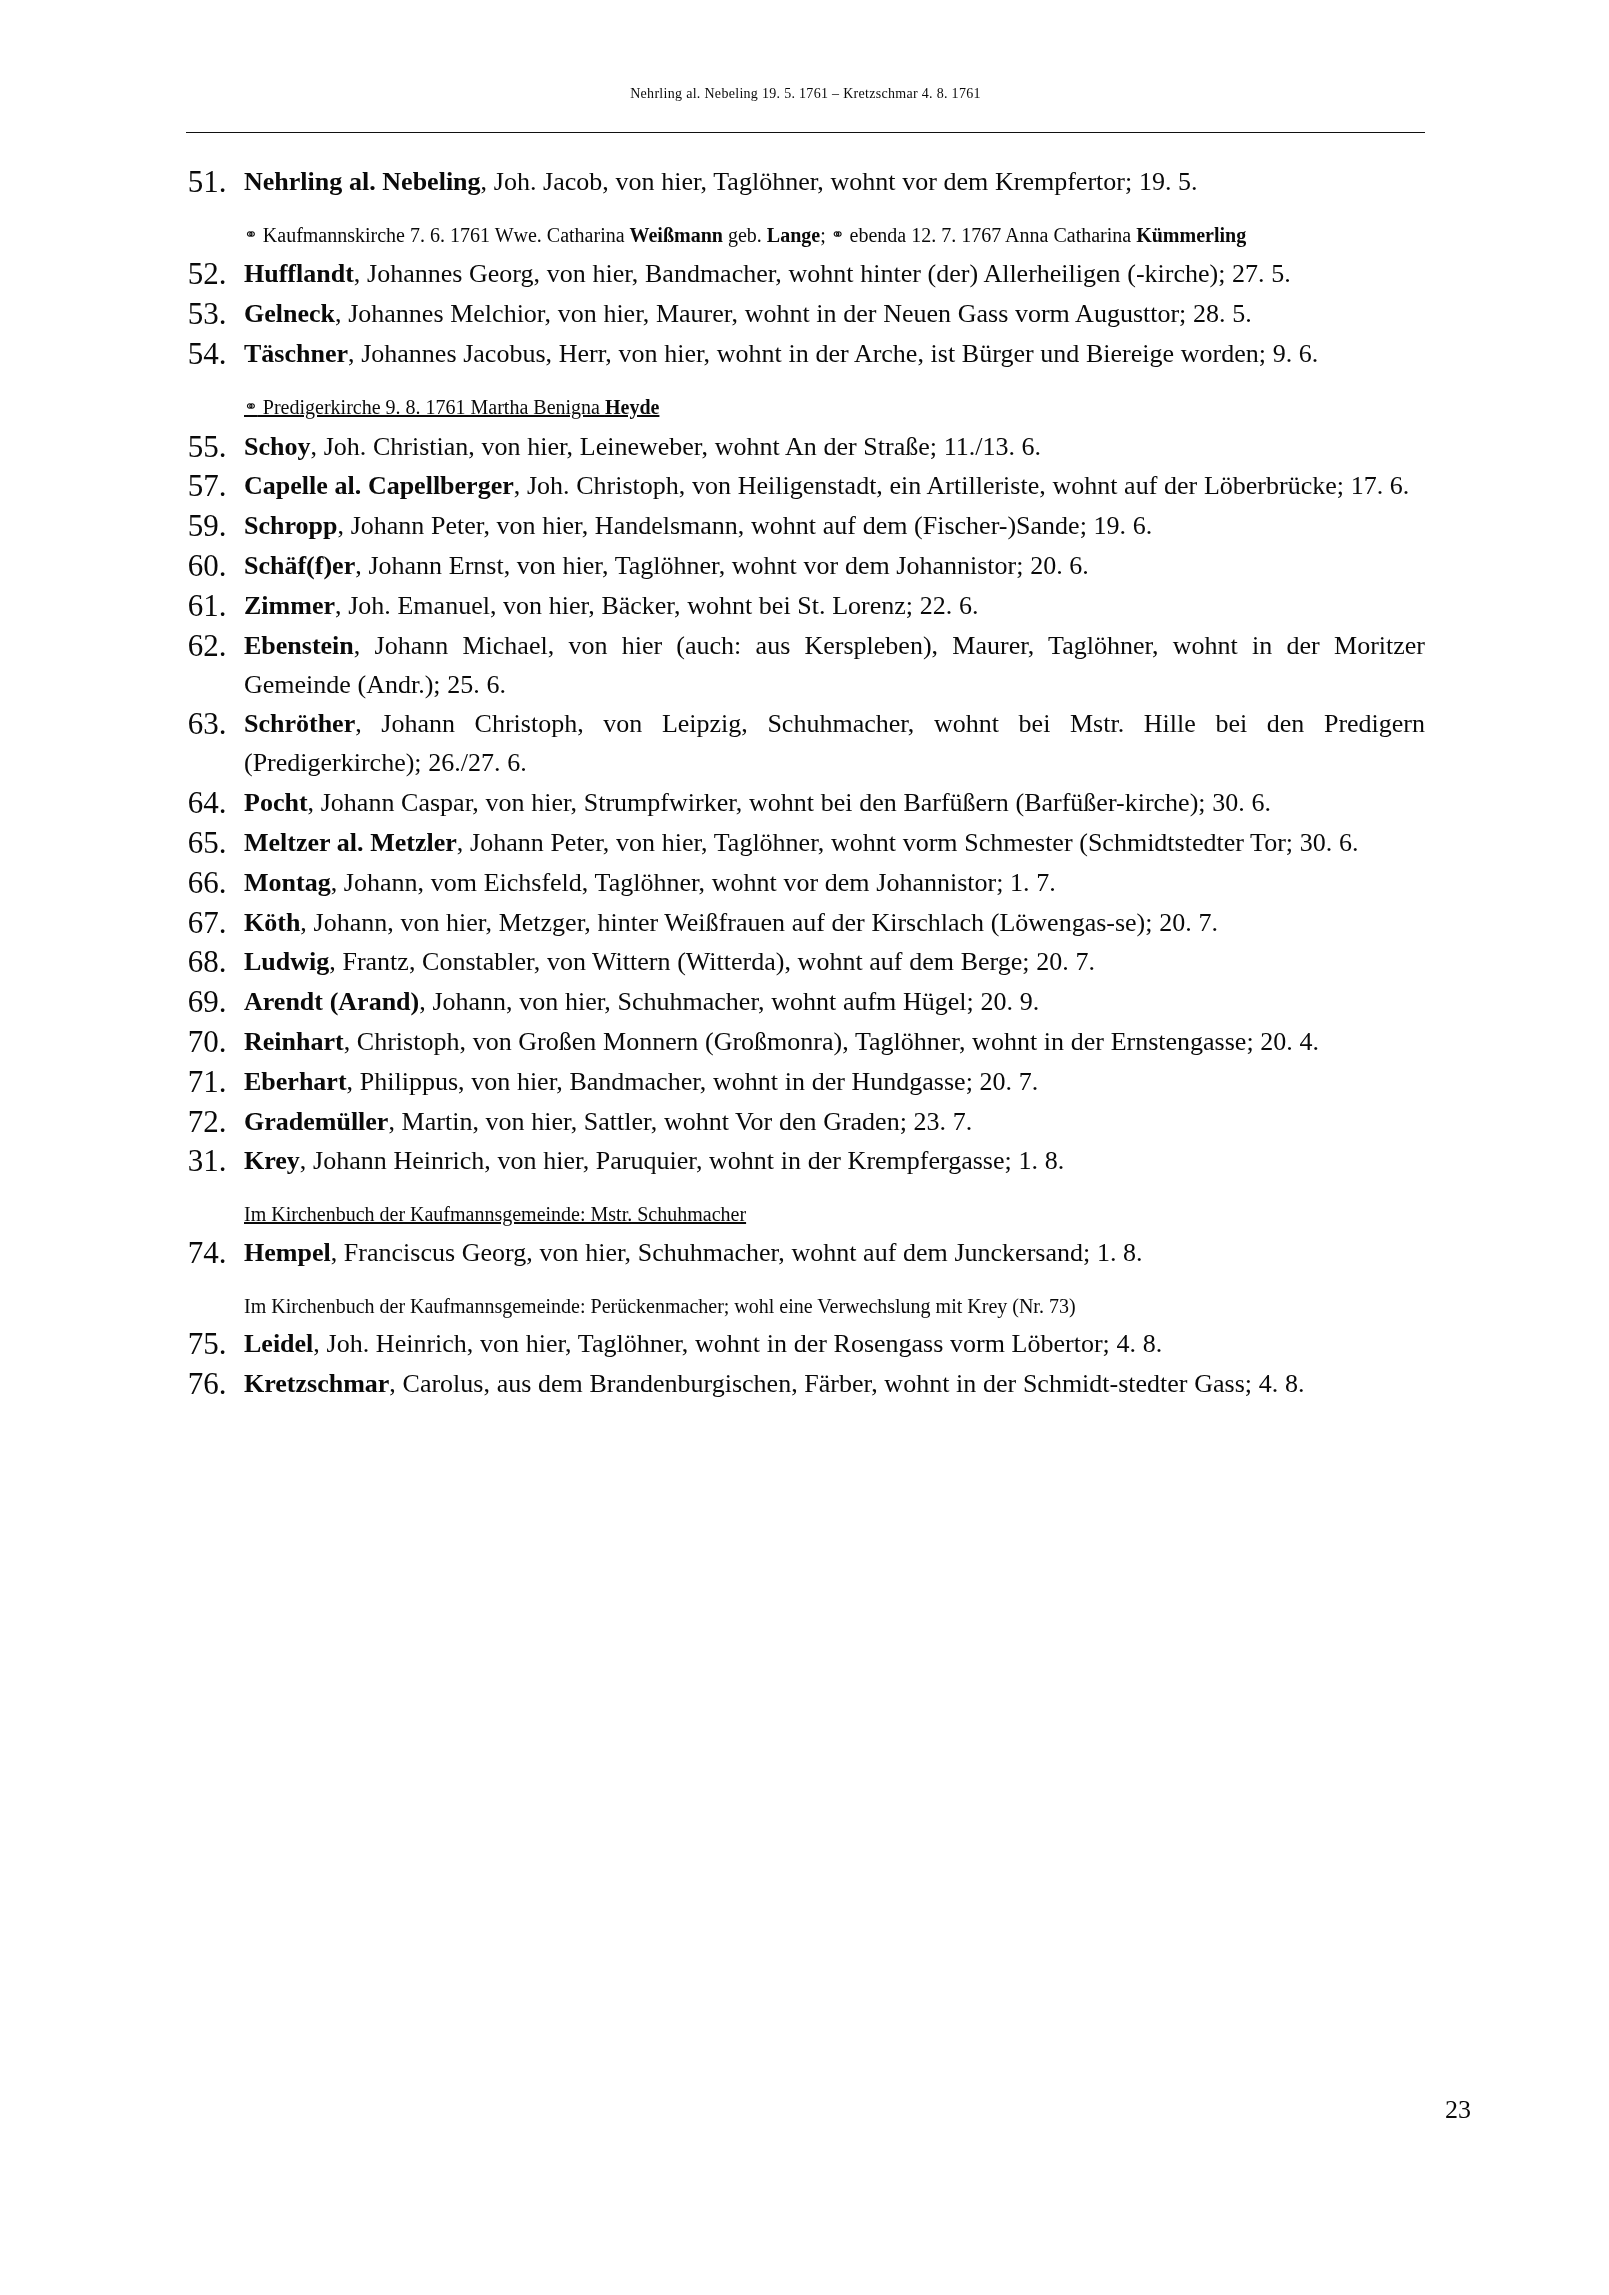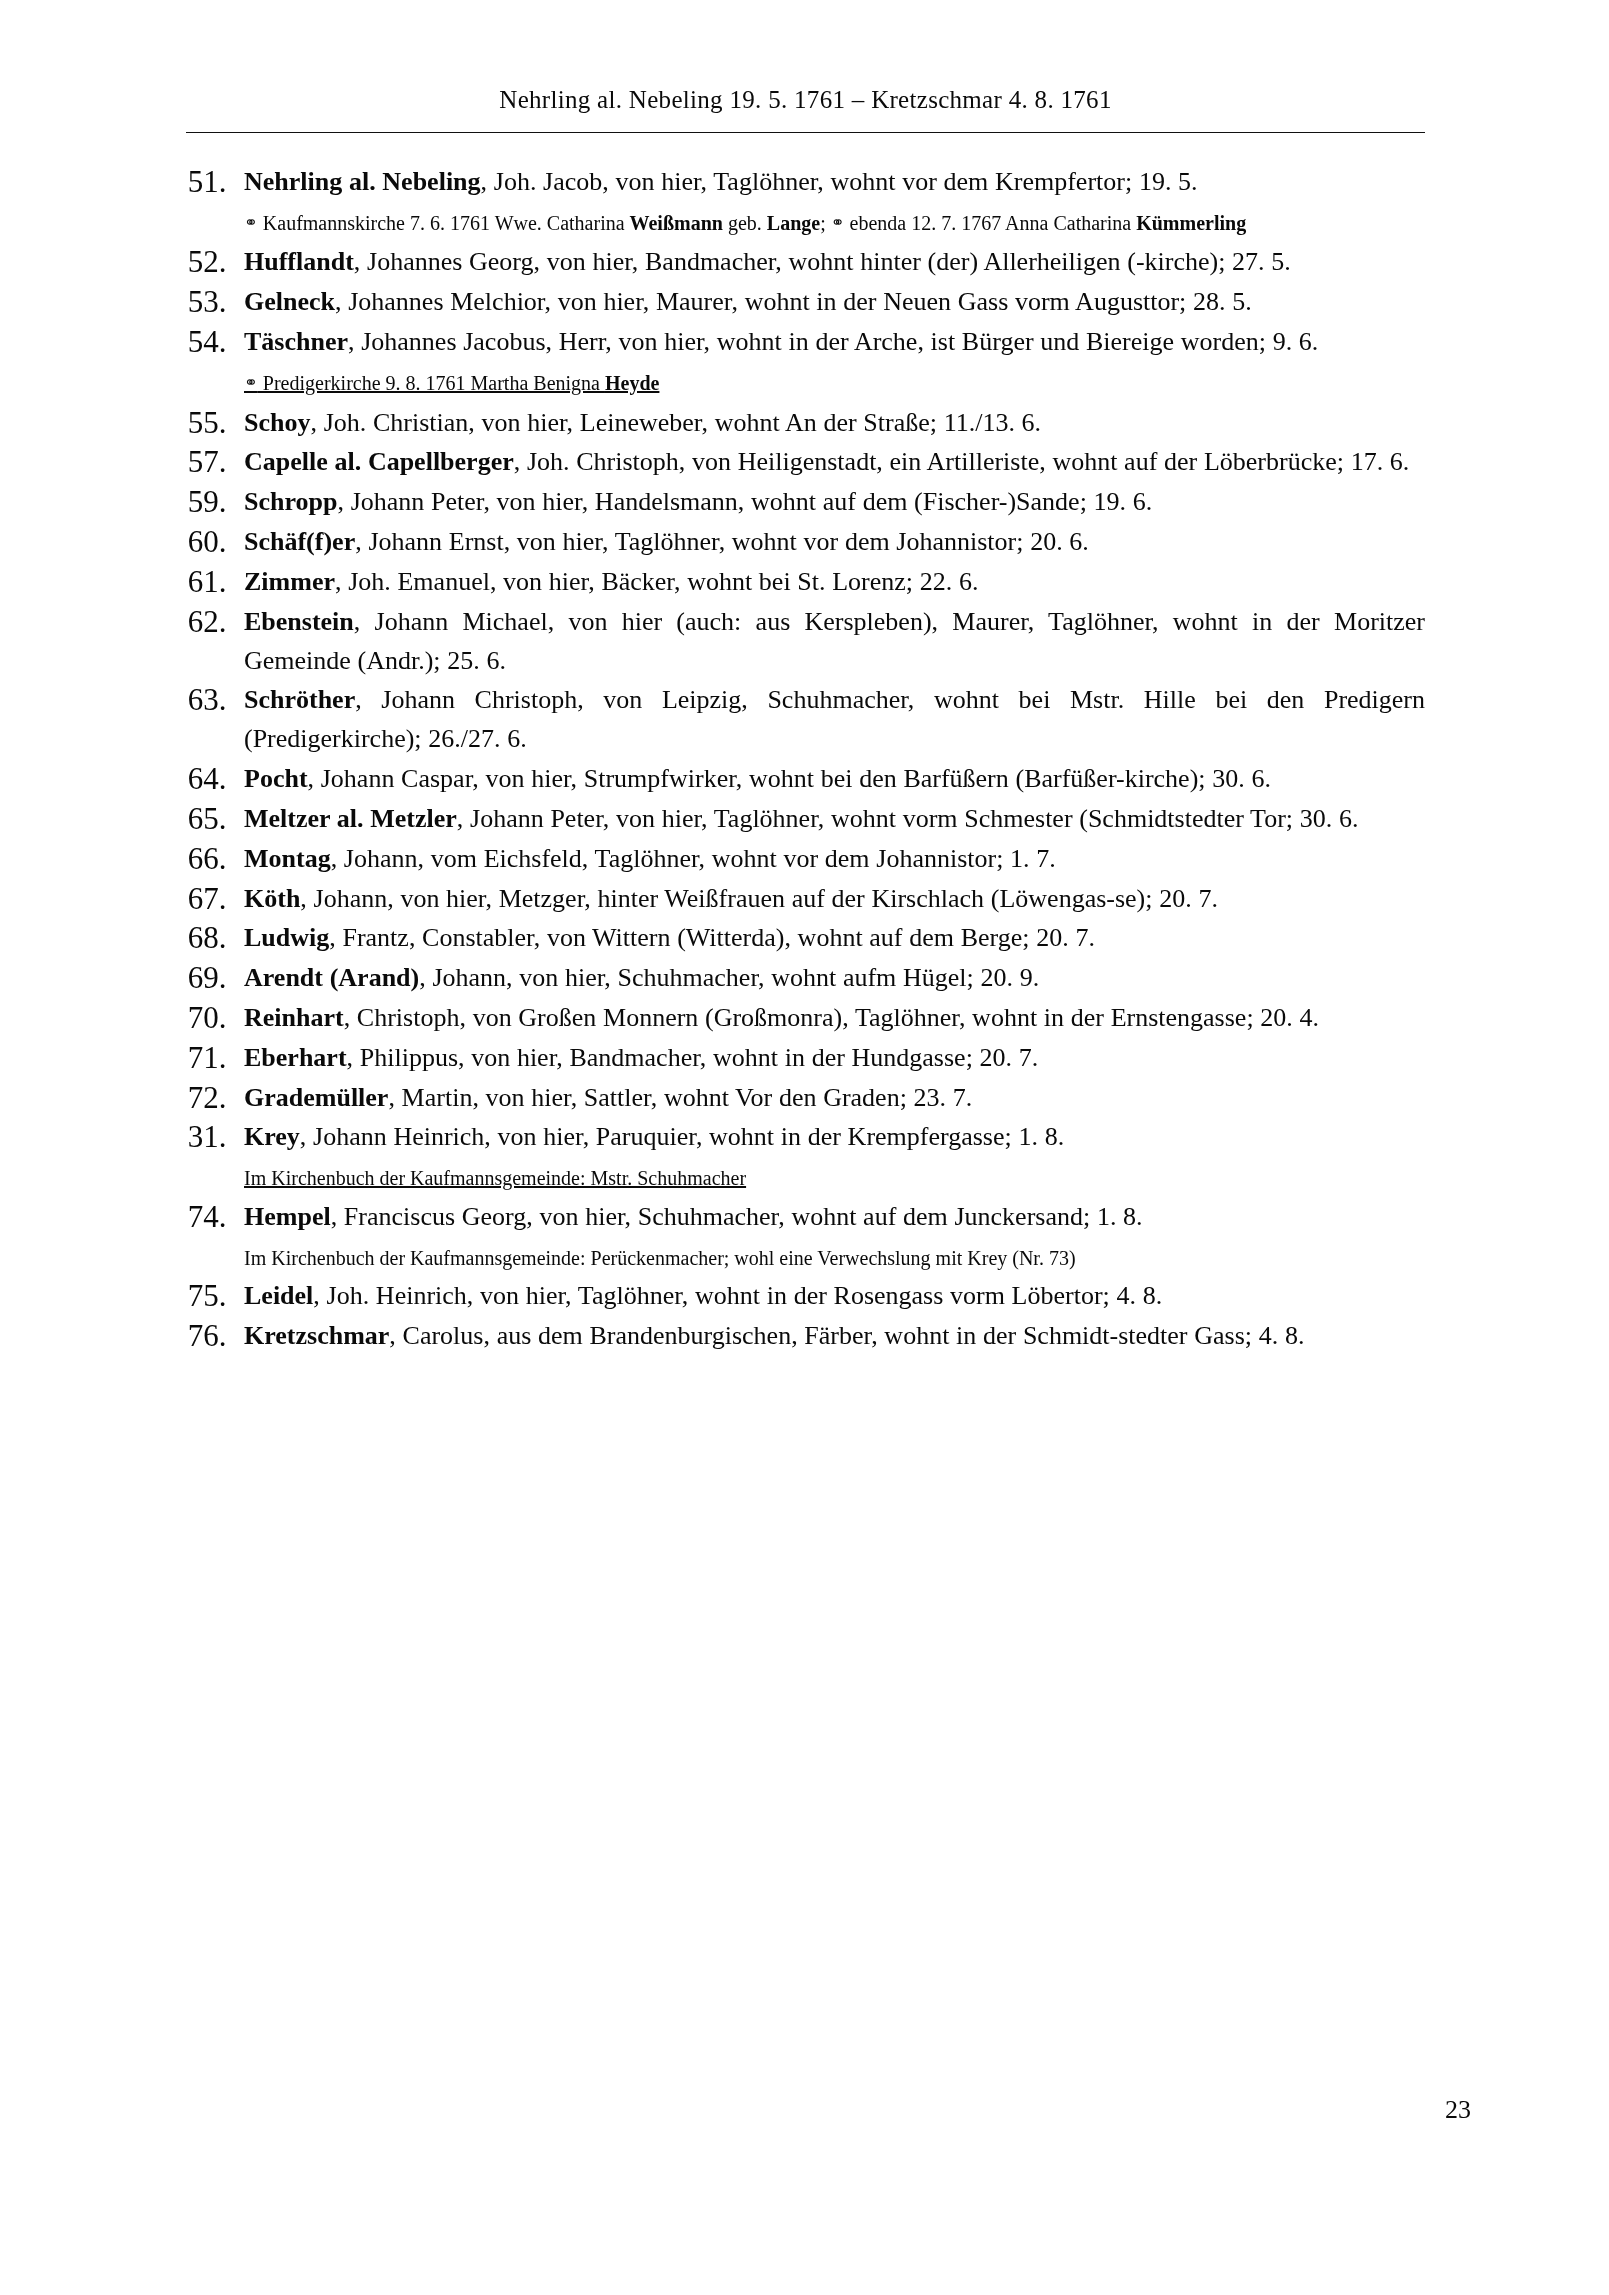--- a/index.html
+++ b/index.html
@@ -18,21 +18,21 @@
     overflow: hidden;
   }
 
   
   .running-head {
     position: absolute;
     top: 86px;
     left: 186px;
     width: 1239px;
     text-align: center;
-    font-size: 25px;
+    font-size: 14px;
     letter-spacing: 0.3px;
     white-space: nowrap;
   }
   .rule {
     position: absolute;
     top: 132px;
     left: 186px;
     width: 1239px;
     height: 0;
     border-top: 1.7px solid #111111;
@@ -78,21 +78,21 @@
   }
   .entry-text b {
     font-weight: bold;
   }
   .note {
     font-size: 20px;
     line-height: 31px;
     text-align: justify;
     text-align-last: left;
     -moz-text-align-last: left;
-    margin-top: 7px;
+    margin-top: 19px;
     margin-bottom: 1.7px;
   }
   .note.nojust {
     text-align: left;
     text-decoration: underline;
   }
   .note b { font-weight: bold; }
   .marr {
     font-family: "DejaVu Sans", sans-serif;
     font-size: 16.5px;

